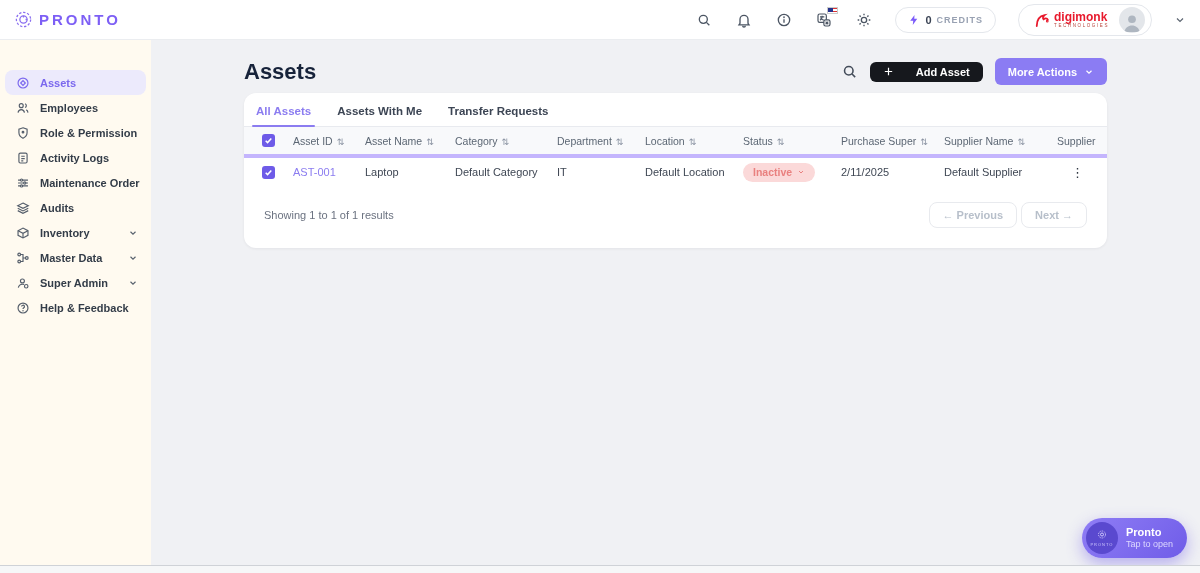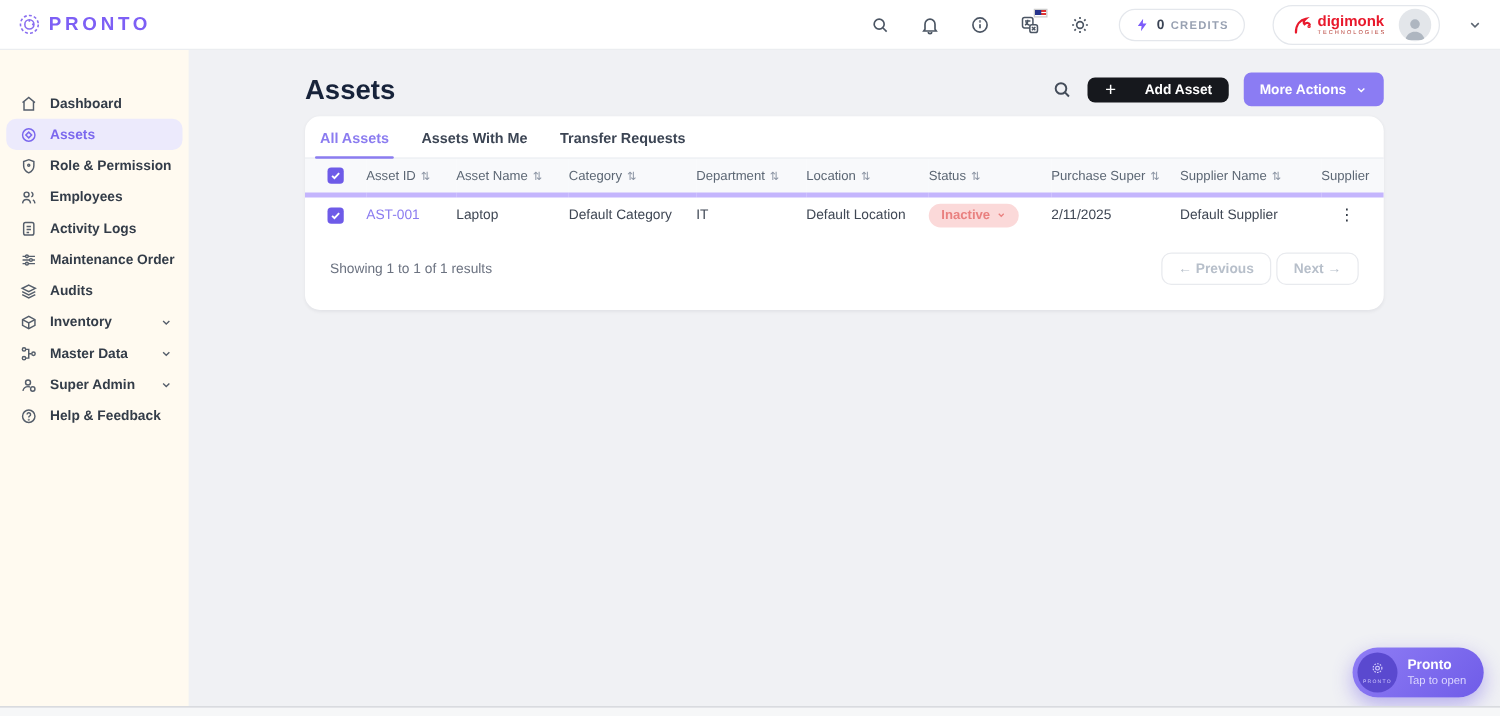--- a/index.html
+++ b/index.html
@@ -180,49 +180,42 @@
     </span>
     <span class="chev">
       <svg viewBox="0 0 24 24" fill="none" stroke="#5b6470" stroke-width="2.4">
           <path d="M6 9l6 6 6-6"></path>
         </svg>
     </span>
   </div>
 </div>
 
 <nav class="sidebar">
-  <div class="side-item">
-    <svg viewBox="0 0 24 24" fill="none" stroke="currentColor" stroke-width="2">
-        <path d="M3.5 10.5 12 3.5l8.5 7"></path>
-        <path d="M5.5 9.5V20.5h13V9.5"></path>
-      </svg>
-    <span class="side-label">Dashboard</span>
-  </div>
   <div class="side-item active">
     <svg viewBox="0 0 24 24" fill="none" stroke="currentColor" stroke-width="2">
         <circle cx="12" cy="12" r="8.5"></circle>
         <rect x="9.2" y="9.2" width="5.6" height="5.6" transform="rotate(45 12 12)"></rect>
       </svg>
     <span class="side-label">Assets</span>
-  </div>
-  <div class="side-item">
-    <svg viewBox="0 0 24 24" fill="none" stroke="currentColor" stroke-width="2">
-        <path d="M12 3l7 2.6v5.6c0 4.6-3 8-7 9.8-4-1.8-7-5.2-7-9.8V5.6z"></path>
-        <circle cx="12" cy="10.5" r="1.4"></circle>
-      </svg>
-    <span class="side-label">Role &amp; Permission</span>
   </div>
   <div class="side-item">
     <svg viewBox="0 0 24 24" fill="none" stroke="currentColor" stroke-width="2">
         <circle cx="9" cy="8" r="3.4"></circle>
         <path d="M3.5 20c.5-3.4 2.8-5.2 5.5-5.2s5 1.8 5.5 5.2"></path>
         <path d="M15.5 4.8a3.4 3.4 0 0 1 0 6.4"></path>
         <path d="M17.6 15.2c1.8.8 2.7 2.4 2.9 4.8"></path>
       </svg>
     <span class="side-label">Employees</span>
+  </div>
+  <div class="side-item">
+    <svg viewBox="0 0 24 24" fill="none" stroke="currentColor" stroke-width="2">
+        <path d="M12 3l7 2.6v5.6c0 4.6-3 8-7 9.8-4-1.8-7-5.2-7-9.8V5.6z"></path>
+        <circle cx="12" cy="10.5" r="1.4"></circle>
+      </svg>
+    <span class="side-label">Role &amp; Permission</span>
   </div>
   <div class="side-item">
     <svg viewBox="0 0 24 24" fill="none" stroke="currentColor" stroke-width="2">
         <rect x="5" y="3.5" width="14" height="17" rx="2.5"></rect>
         <path d="M9 9h6M9 13h6M9 17h3.5"></path>
       </svg>
     <span class="side-label">Activity Logs</span>
   </div>
   <div class="side-item">
     <svg viewBox="0 0 24 24" fill="none" stroke="currentColor" stroke-width="2">

